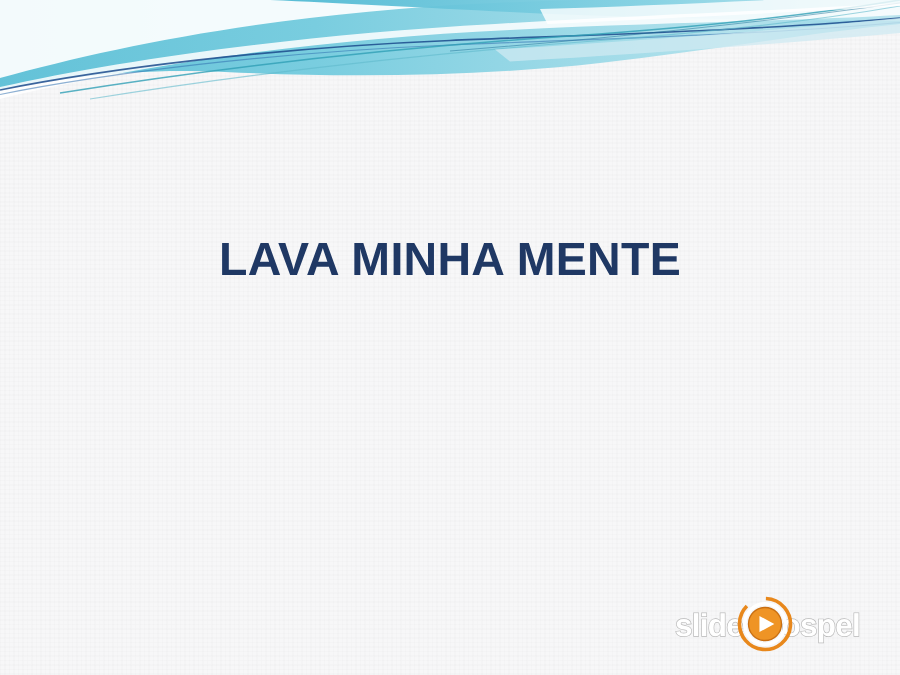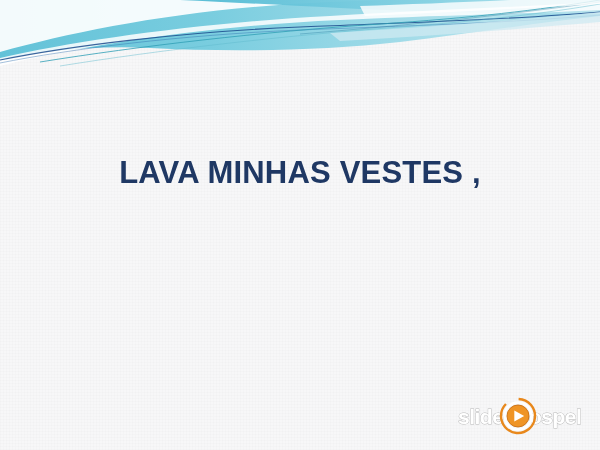--- a/index.html
+++ b/index.html
@@ -64,21 +64,21 @@
     font-size: 31px;
     line-height: 45px;
     letter-spacing: 0.2px;
     color: #1f3864;
     white-space: pre;
   }
 
   
   #logo {
     position: absolute;
-    right: 12px;
+    right: 20px;
     bottom: 12px;
     width: 132px;
     height: 46px;
     z-index: 4;
     text-decoration: underline;
   }
   #logo svg {
     display: block;
     width: 132px;
     height: 46px;
@@ -156,21 +156,21 @@
         <path d="M330,33 C430,27 520,20 600,12 L600,22
                  C520,29 430,36 340,41 Z" fill="#cfeaf2" opacity="0.75"></path>
 
         <path d="M360,6 C430,4 510,0 600,-4 L600,4
                  C515,9 430,13 365,16 Z" fill="#ffffff" opacity="0.8"></path>
       </g>
     </svg>
   </div>
 
   <div id="text-block">
-    <span class="lyric-line">LAVA MINHAS VESTES ,</span>
+    <span class="lyric-line">LAVA MINHA MENTE</span>
   </div>
 
   <div id="logo">
     <svg viewBox="0 0 132 46" xmlns="http://www.w3.org/2000/svg">
 
       <text class="logo-word" x="2" y="32">slide</text>
 
       <text class="logo-word" x="73" y="32">ospel</text>
 
       <g>

